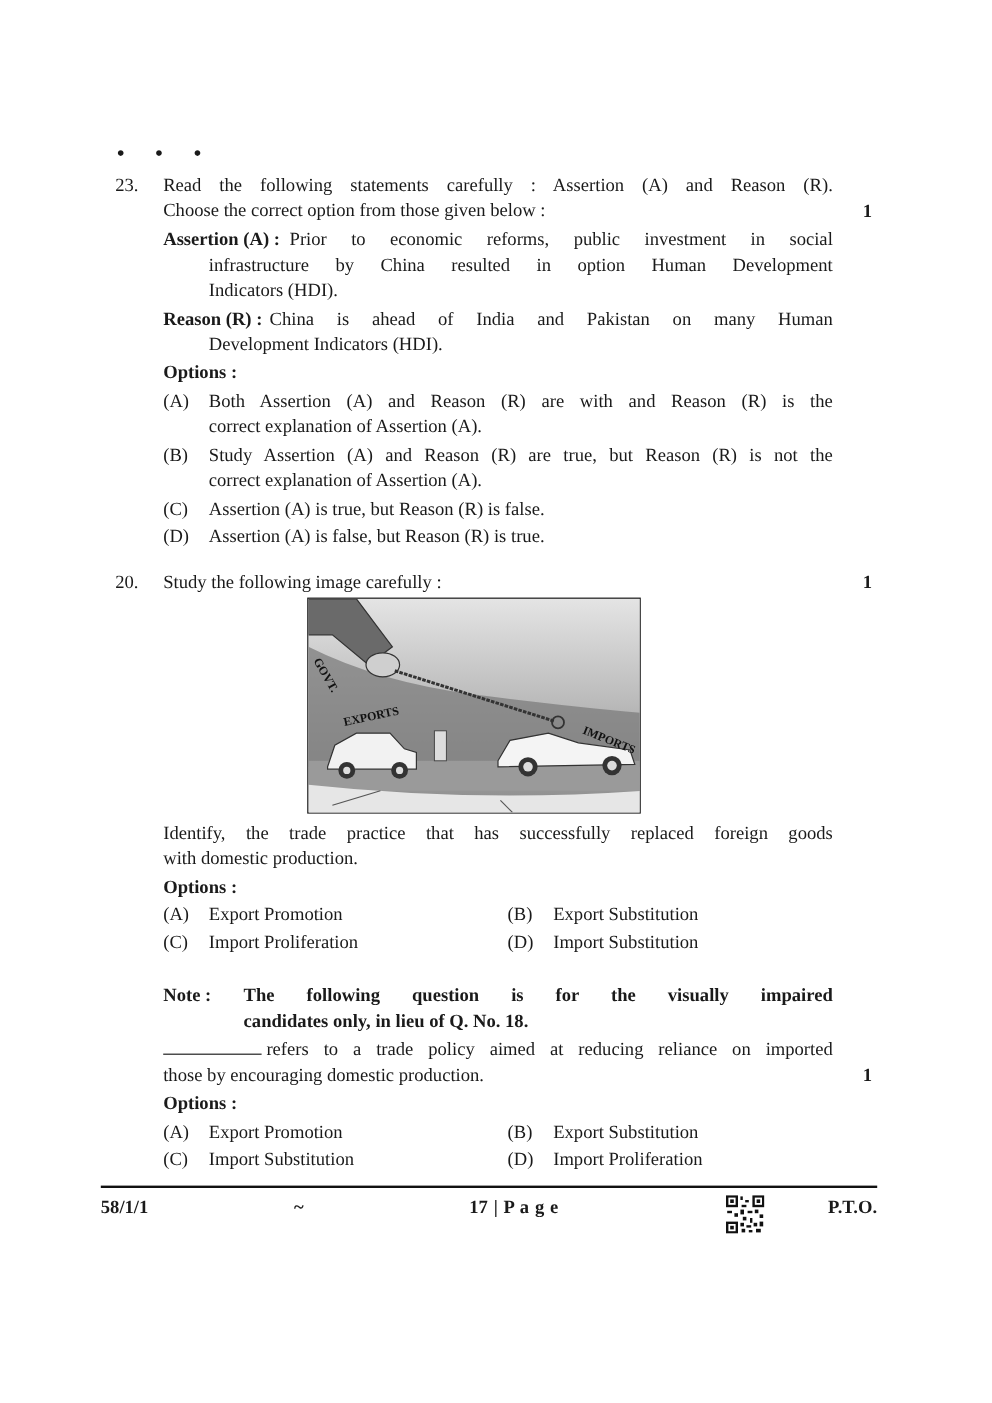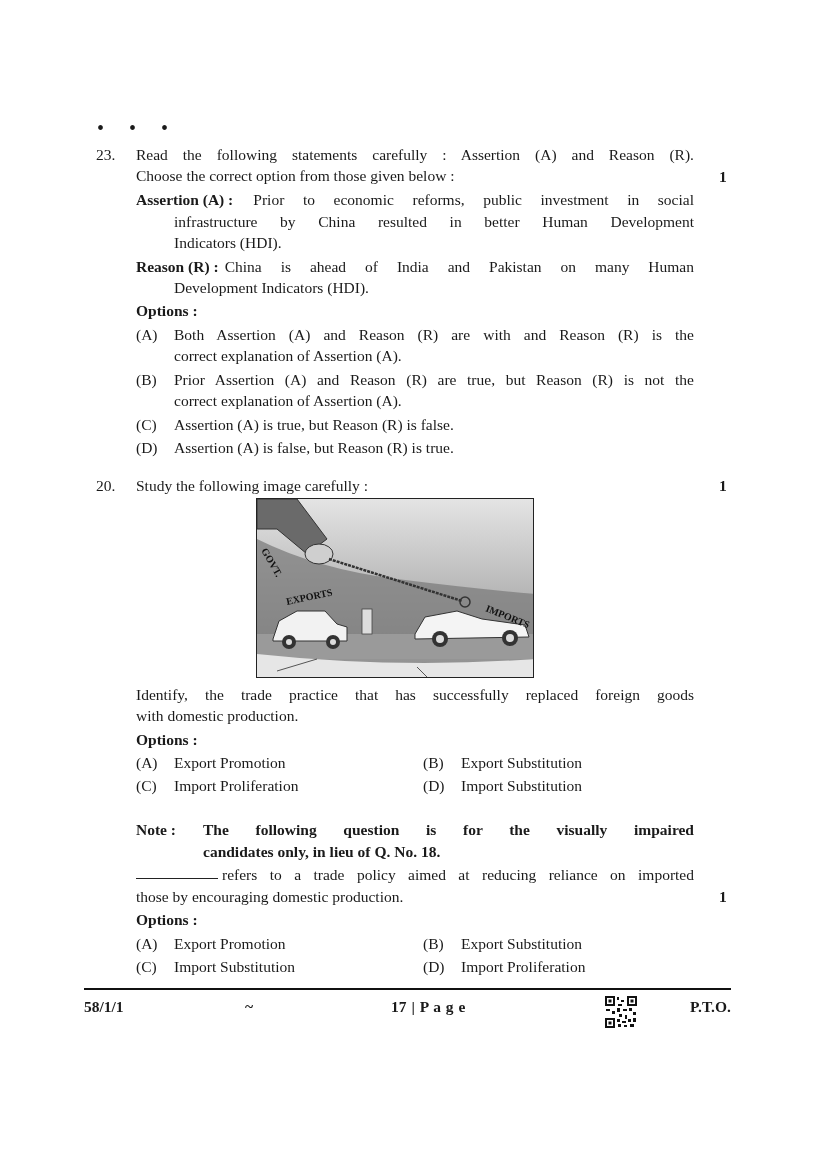--- a/index.html
+++ b/index.html
@@ -22,40 +22,40 @@
 
 <div class="abs dots">• • •</div>
 
 <div>
   <div class="line num" style="top:144px">23.</div>
   <div class="line just" style="left:136px;top:144px;width:558px">Read the following statements carefully : Assertion (A) and Reason (R).</div>
   <div class="line" style="left:136px;top:165px">Choose the correct option from those given below :</div>
   <div class="line mark" style="top:166px">1</div>
 
   <div class="line" style="left:136px;top:189px;width:558px;display:flex;">
-    <span class="bold" style="margin-right:20px">Assertion (A) :</span>
+    <span class="bold" style="margin-right:8px">Assertion (A) :</span>
     <span class="just" style="flex:1">Prior to economic reforms, public investment in social</span>
   </div>
-  <div class="line just" style="left:174px;top:211px;width:520px">infrastructure by China resulted in better Human Development</div>
+  <div class="line just" style="left:174px;top:211px;width:520px">infrastructure by China resulted in option Human Development</div>
   <div class="line" style="left:174px;top:232px">Indicators (HDI).</div>
 
   <div class="line" style="left:136px;top:256px;width:558px;display:flex;">
     <span class="bold" style="margin-right:6px">Reason (R) :</span>
     <span class="just" style="flex:1">China is ahead of India and Pakistan on many Human</span>
   </div>
   <div class="line" style="left:174px;top:277px">Development Indicators (HDI).</div>
 
   <div class="line bold" style="left:136px;top:300px">Options :</div>
 
   <div class="line" style="left:136px;top:324px">(A)</div>
   <div class="line just" style="left:174px;top:324px;width:520px">Both Assertion (A) and Reason (R) are with and Reason (R) is the</div>
   <div class="line" style="left:174px;top:345px">correct explanation of Assertion (A).</div>
 
   <div class="line" style="left:136px;top:369px">(B)</div>
-  <div class="line just" style="left:174px;top:369px;width:520px">Prior Assertion (A) and Reason (R) are true, but Reason (R) is not the</div>
+  <div class="line just" style="left:174px;top:369px;width:520px">Study Assertion (A) and Reason (R) are true, but Reason (R) is not the</div>
   <div class="line" style="left:174px;top:390px">correct explanation of Assertion (A).</div>
 
   <div class="line" style="left:136px;top:414px">(C)</div>
   <div class="line" style="left:174px;top:414px">Assertion (A) is true, but Reason (R) is false.</div>
 
   <div class="line" style="left:136px;top:437px">(D)</div>
   <div class="line" style="left:174px;top:437px">Assertion (A) is false, but Reason (R) is true.</div>
 </div>
 
 <div>

